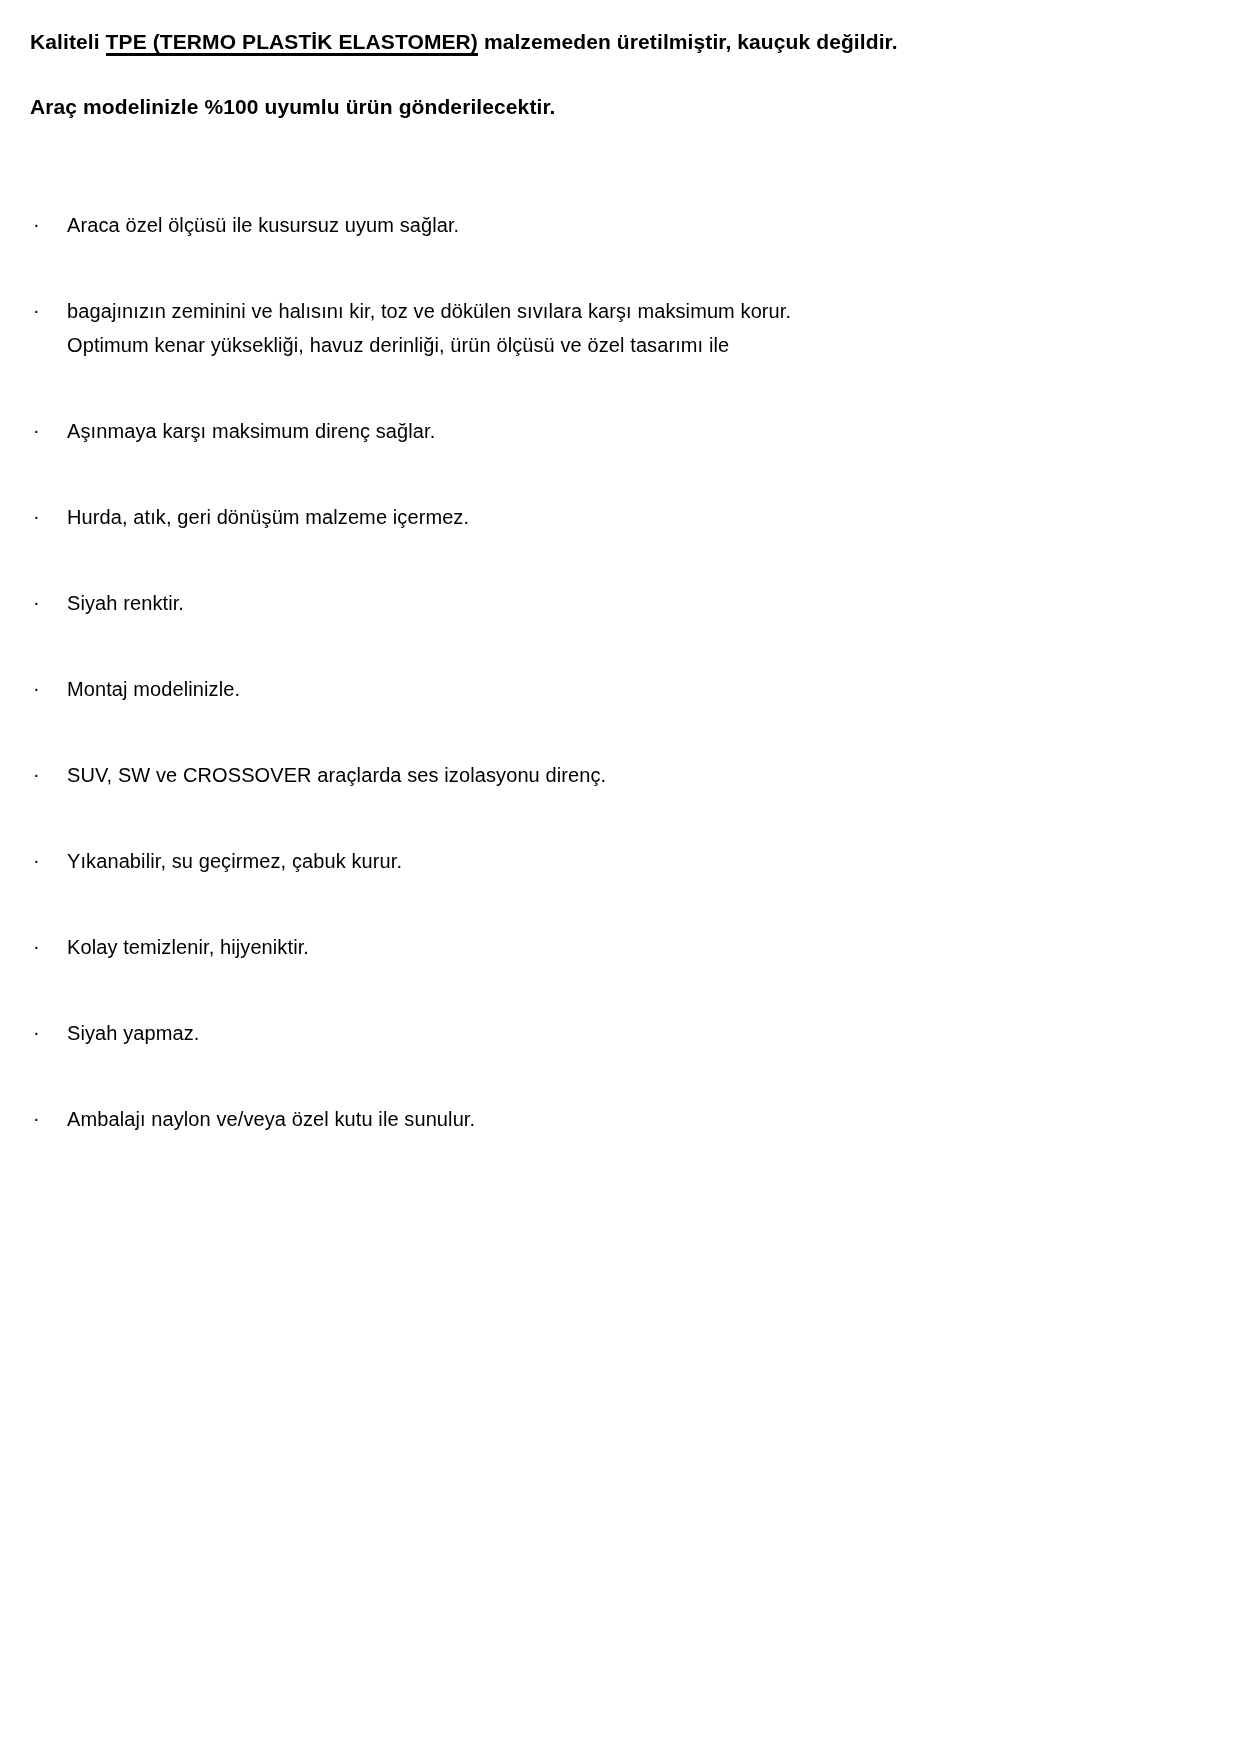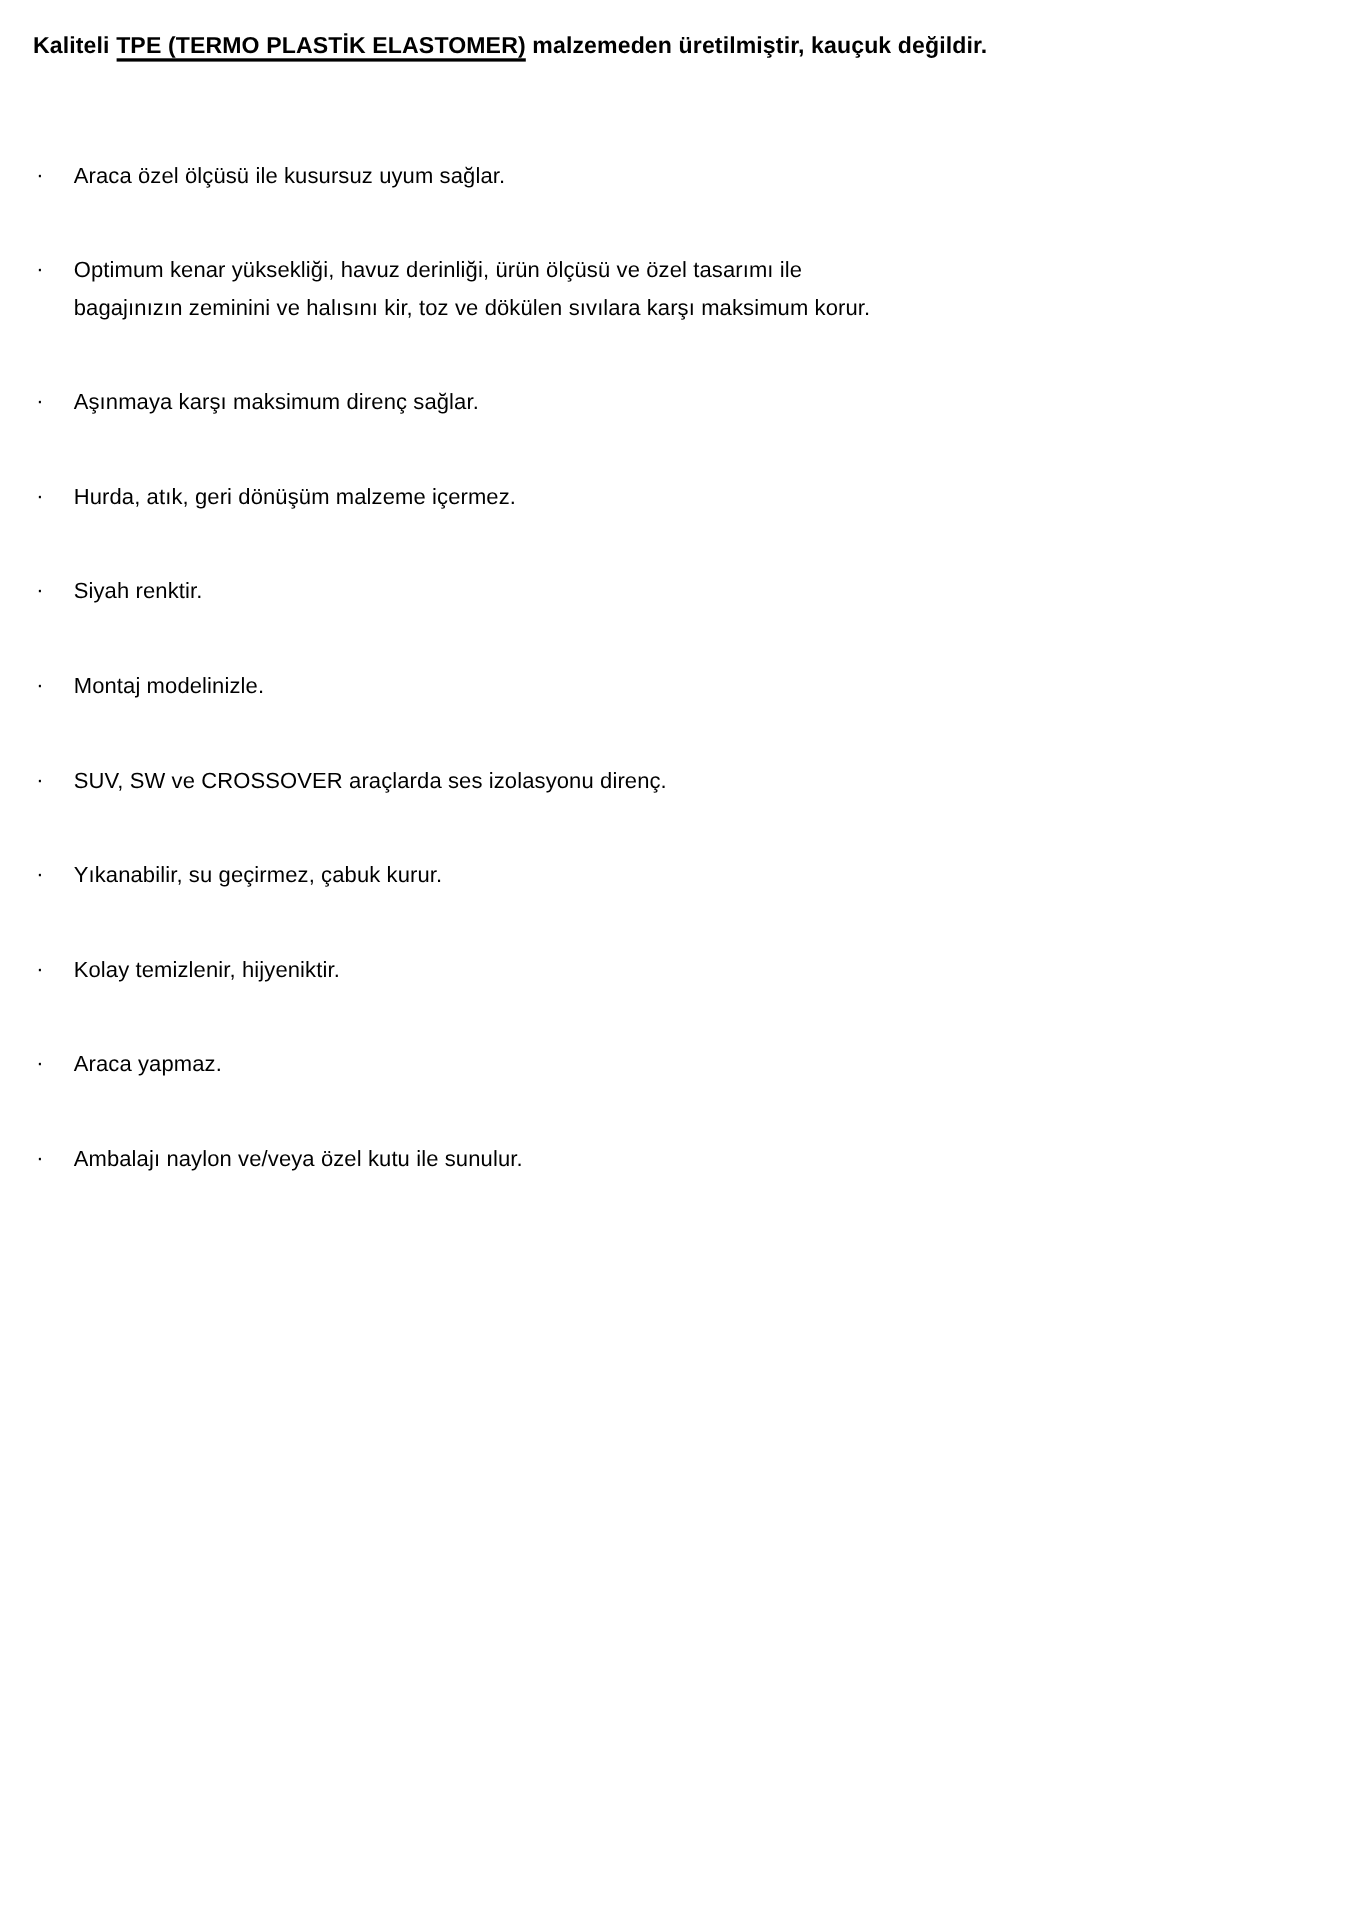--- a/index.html
+++ b/index.html
@@ -60,35 +60,36 @@
 </style>
 </head>
 <body>
 
 <div class="page">
 
   <div class="intro">
 
     <p><span>Kaliteli </span><span class="underlined">TPE (TERMO PLASTİK ELASTOMER)</span><span> malzemeden üretilmiştir, kauçuk değildir.</span></p>
 
+    <p>Araç modelinizle %100 uyumlu ürün gönderilecektir.</p>
 
 
   </div>
 
   <ul class="bullet-list">
 
     <li class="bullet-item">
       <span class="bullet-marker">·</span>
       <span class="line">Araca özel ölçüsü ile kusursuz uyum sağlar.</span>
     </li>
 
     <li class="bullet-item">
       <span class="bullet-marker">·</span>
+      <span class="line">bagajınızın zeminini ve halısını kir, toz ve dökülen sıvılara karşı maksimum korur.</span>
       <span class="line">Optimum kenar yüksekliği, havuz derinliği, ürün ölçüsü ve özel tasarımı ile</span>
-      <span class="line">bagajınızın zeminini ve halısını kir, toz ve dökülen sıvılara karşı maksimum korur.</span>
     </li>
 
     <li class="bullet-item">
       <span class="bullet-marker">·</span>
       <span class="line">Aşınmaya karşı maksimum direnç sağlar.</span>
     </li>
 
     <li class="bullet-item">
       <span class="bullet-marker">·</span>
       <span class="line">Hurda, atık, geri dönüşüm malzeme içermez.</span>
@@ -114,21 +115,21 @@
       <span class="line">Yıkanabilir, su geçirmez, çabuk kurur.</span>
     </li>
 
     <li class="bullet-item">
       <span class="bullet-marker">·</span>
       <span class="line">Kolay temizlenir, hijyeniktir.</span>
     </li>
 
     <li class="bullet-item">
       <span class="bullet-marker">·</span>
-      <span class="line">Araca yapmaz.</span>
+      <span class="line">Siyah yapmaz.</span>
     </li>
 
     <li class="bullet-item">
       <span class="bullet-marker">·</span>
       <span class="line">Ambalajı naylon ve/veya özel kutu ile sunulur.</span>
     </li>
 
   </ul>
 
 </div>

